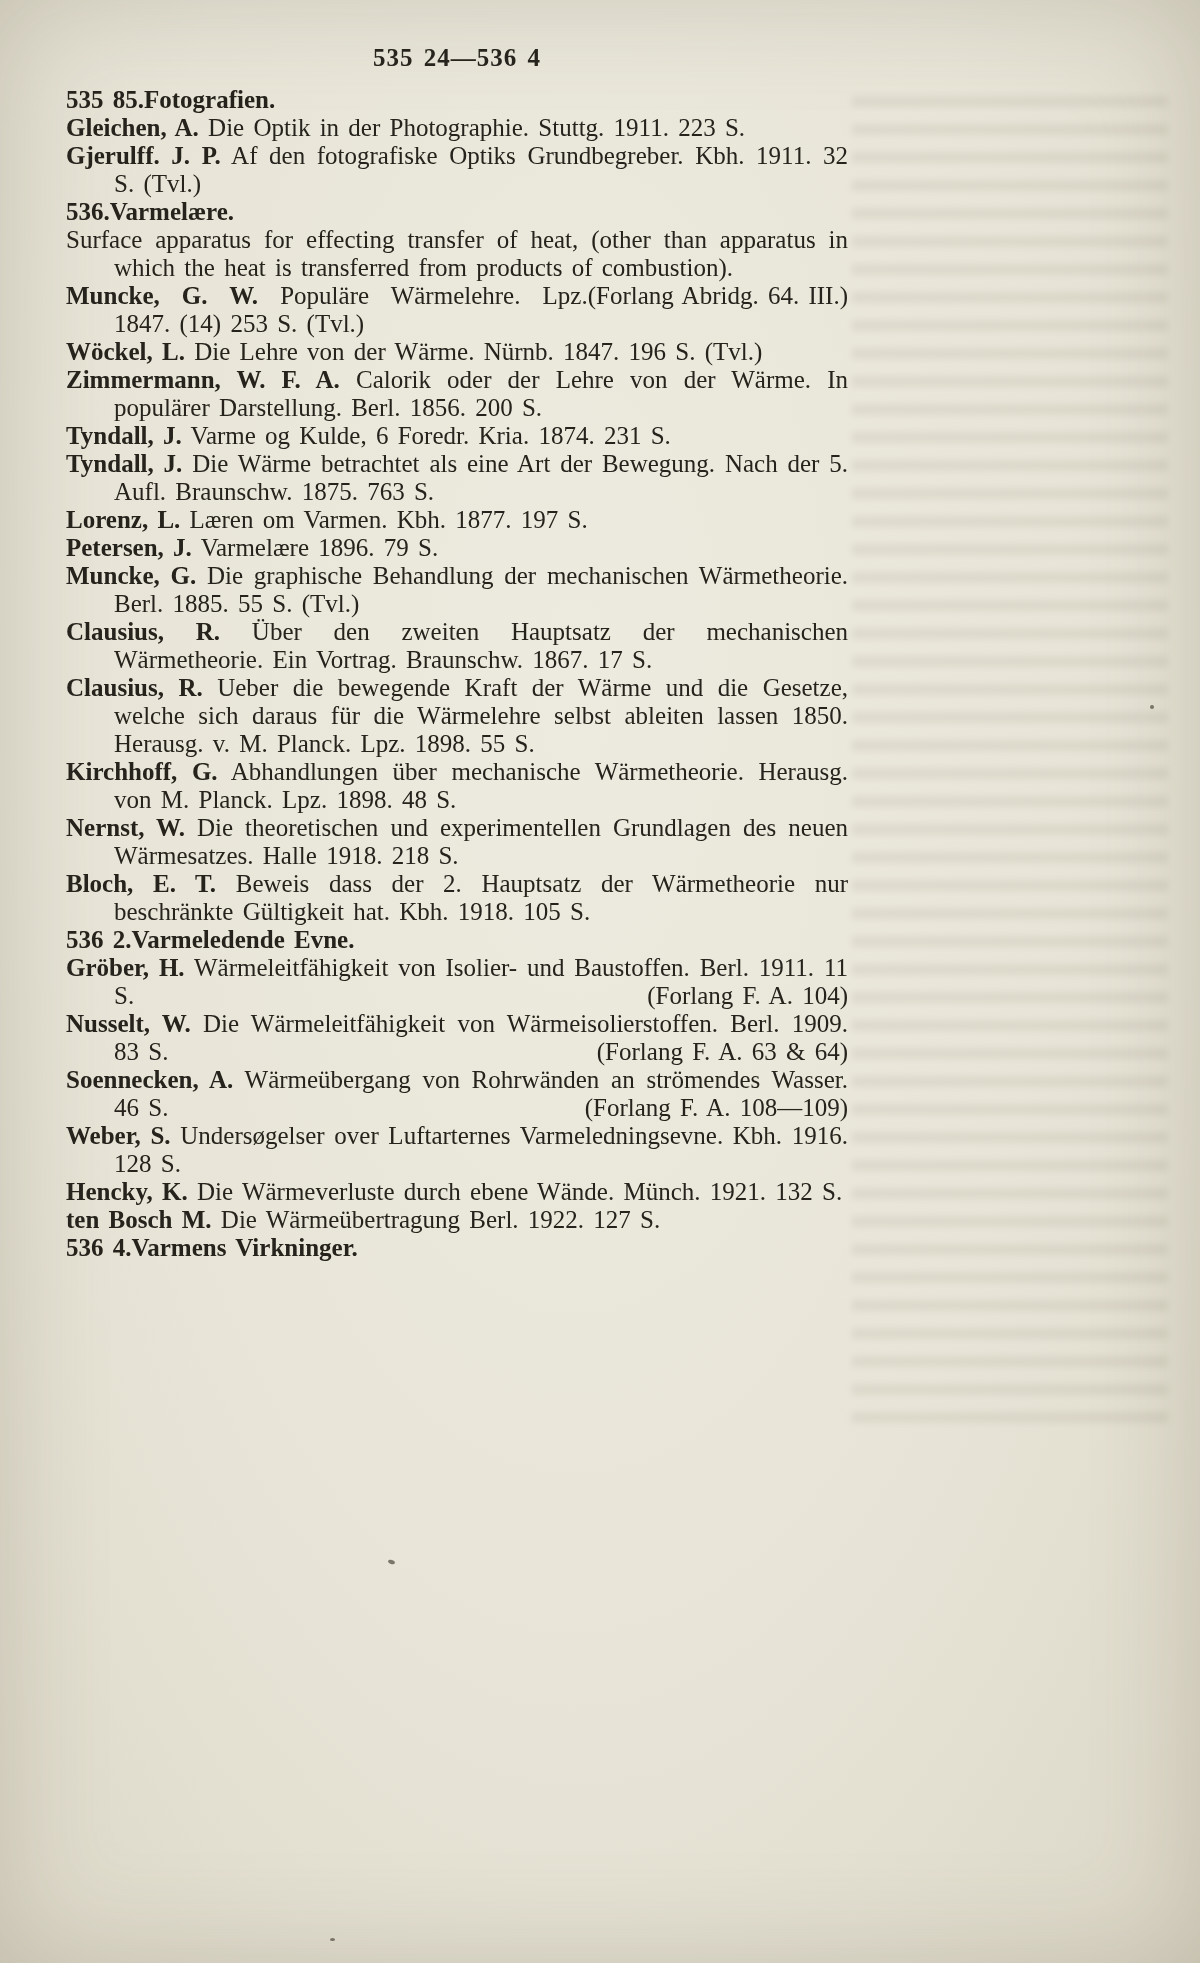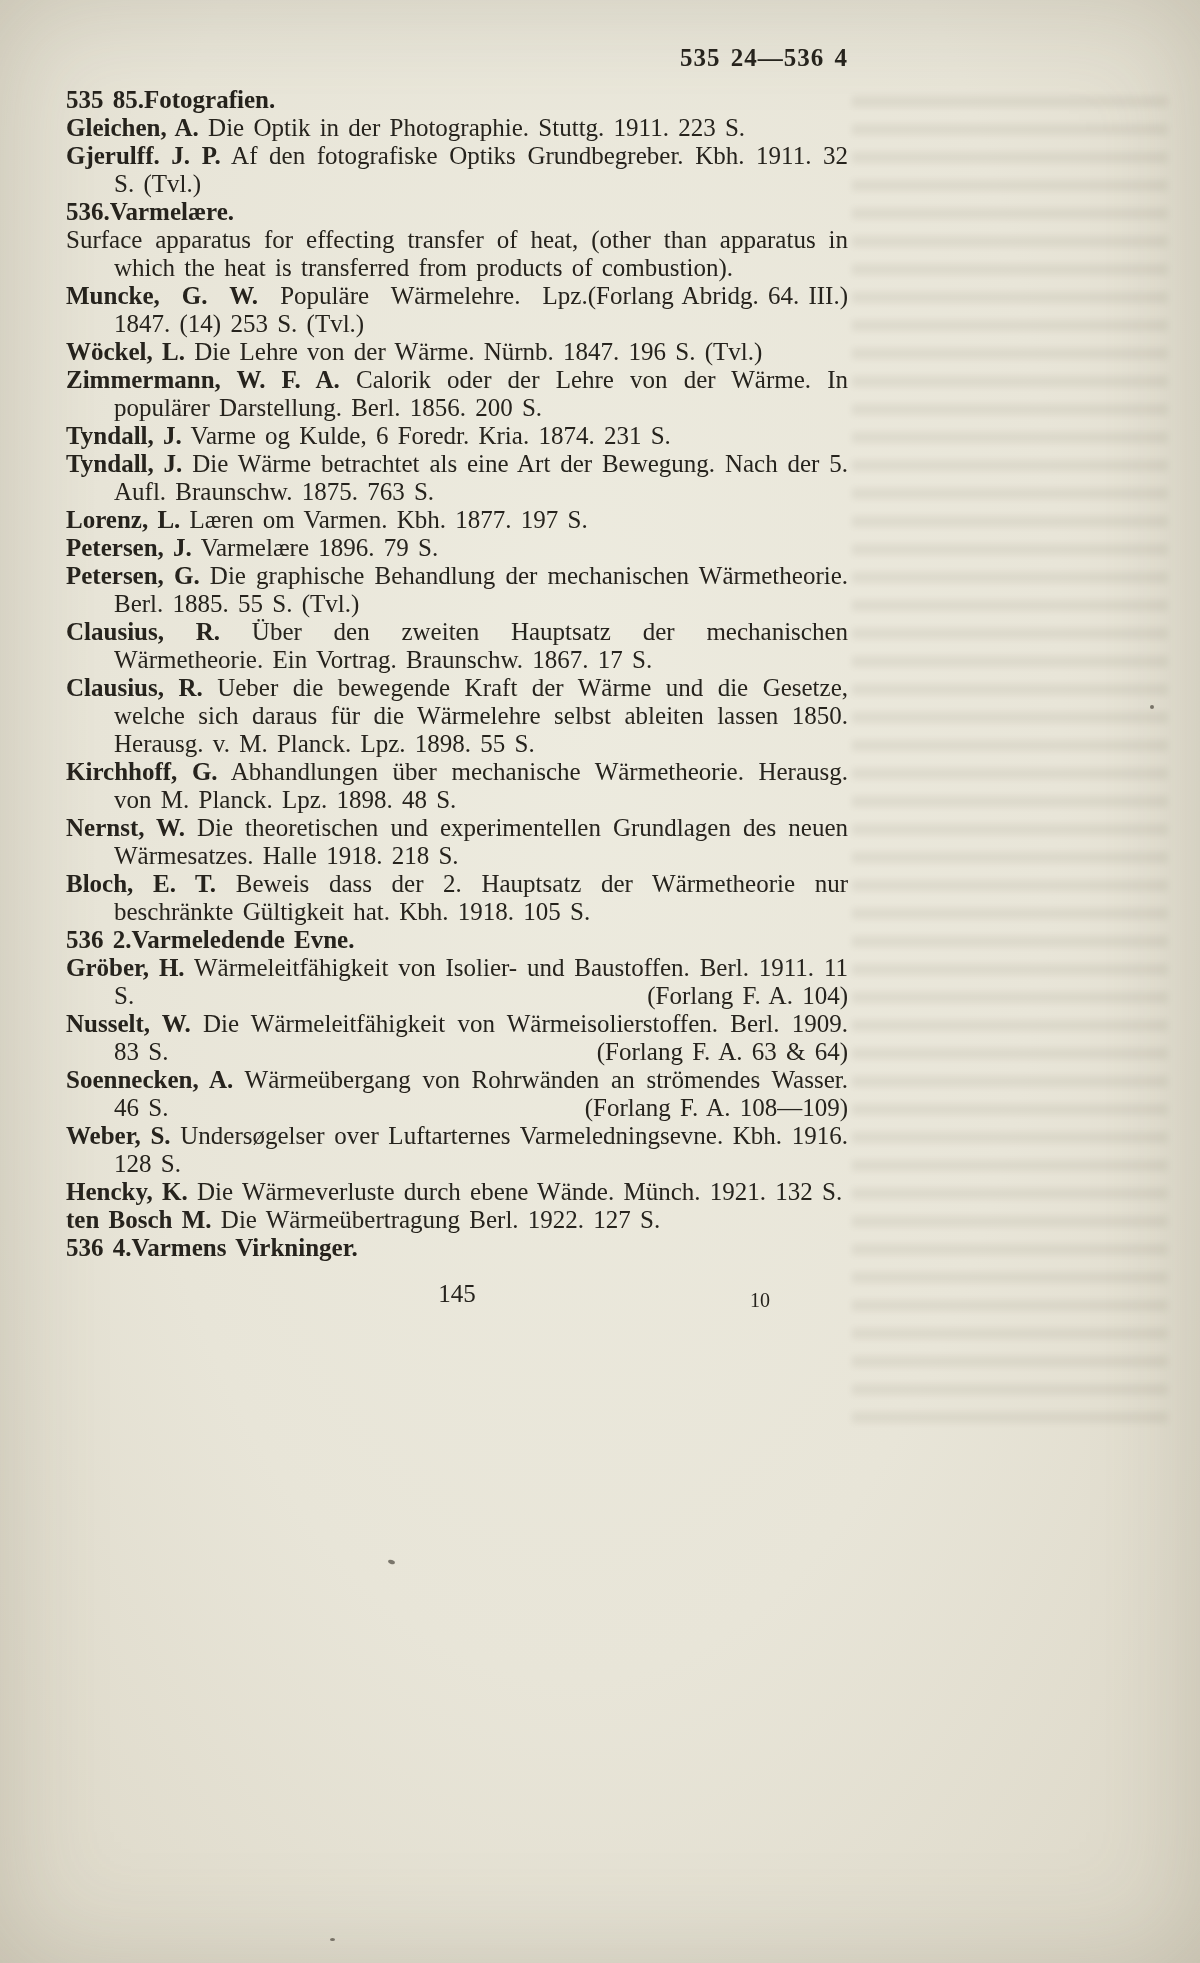--- a/index.html
+++ b/index.html
@@ -31,21 +31,21 @@
   .speck { position:absolute; background:#4c473d; border-radius:50%; opacity:.7; }
   .speck1 { left:388px; top:1560px; width:7px; height:4px; transform:rotate(20deg); }
   .speck2 { left:1150px; top:705px; width:4px; height:4px; }
   .speck3 { left:330px; top:1938px; width:5px; height:3px; }
 
   .content {
     position:absolute; left:66px; top:44px; width:782px;
     font-size:25px; line-height:28px; word-spacing:3px;
   }
   .running-header {
-    text-align:right;
+    text-align:center;
     font-weight:700;
     letter-spacing:1px;
     margin-bottom:14px;
   }
   .section-header {
     display:flex;
     justify-content:flex-start;
     font-weight:700;
   }
   .entry {
@@ -89,21 +89,21 @@
       <p class="entry"><b>Muncke, G. W.</b> <span>Populäre Wärmelehre. Lpz. 1847. (14) 253 S. (Tvl.)</span></p>
       <p class="entry"><b>Wöckel, L.</b> <span>Die Lehre von der Wärme. Nürnb. 1847. 196 S. (Tvl.)</span></p>
       <p class="entry"><b>Zimmermann, W. F. A.</b> <span>Calorik oder der Lehre von der Wärme. In populärer Darstellung. Berl. 1856. 200 S.</span></p>
       <p class="entry"><b>Tyndall, J.</b> <span>Varme og Kulde, 6 Foredr. Kria. 1874. 231 S.</span></p>
       <p class="entry"><b>Tyndall, J.</b> <span>Die Wärme betrachtet als eine Art der Bewegung. Nach der 5. Aufl. Braunschw. 1875. 763 S.</span></p>
       <p class="entry"><b>Lorenz, L.</b> <span>Læren om Varmen. Kbh. 1877. 197 S.</span></p>
       <p class="entry"><b>Petersen, J.</b> <span>Varmelære 1896. 79 S.</span></p>
     </section>
 
     <section>
-      <p class="entry"><b>Petersen, G.</b> <span>Die graphische Behandlung der mechanischen Wärmetheorie. Berl. 1885. 55 S. (Tvl.)</span></p>
+      <p class="entry"><b>Muncke, G.</b> <span>Die graphische Behandlung der mechanischen Wärmetheorie. Berl. 1885. 55 S. (Tvl.)</span></p>
       <p class="entry"><b>Clausius, R.</b> <span>Über den zweiten Hauptsatz der mechanischen Wärmetheorie. Ein Vortrag. Braunschw. 1867. 17 S.</span></p>
       <p class="entry"><b>Clausius, R.</b> <span>Ueber die bewegende Kraft der Wärme und die Gesetze, welche sich daraus für die Wärmelehre selbst ableiten lassen 1850. Herausg. v. M. Planck. Lpz. 1898. 55 S.</span></p>
       <p class="entry"><b>Kirchhoff, G.</b> <span>Abhandlungen über mechanische Wärmetheorie. Herausg. von M. Planck. Lpz. 1898. 48 S.</span></p>
       <p class="entry"><b>Nernst, W.</b> <span>Die theoretischen und experimentellen Grundlagen des neuen Wärmesatzes. Halle 1918. 218 S.</span></p>
       <p class="entry"><b>Bloch, E. T.</b> <span>Beweis dass der 2. Hauptsatz der Wärmetheorie nur beschränkte Gültigkeit hat. Kbh. 1918. 105 S.</span></p>
     </section>
 
     <section>
       <div class="section-header">
         <span>536 2.</span>
@@ -117,21 +117,17 @@
       <p class="entry"><b>ten Bosch M.</b> <span>Die Wärmeübertragung Berl. 1922. 127 S.</span></p>
     </section>
 
     <section>
       <div class="section-header">
         <span>536 4.</span>
         <span>Varmens Virkninger.</span>
       </div>
     </section>
 
-    <div class="footer">
-      <span>145</span>
-      <span class="signature">10</span>
-    </div>
 
   </div>
 
   <div class="vignette"></div>
 </div>
 
 </body></html>

